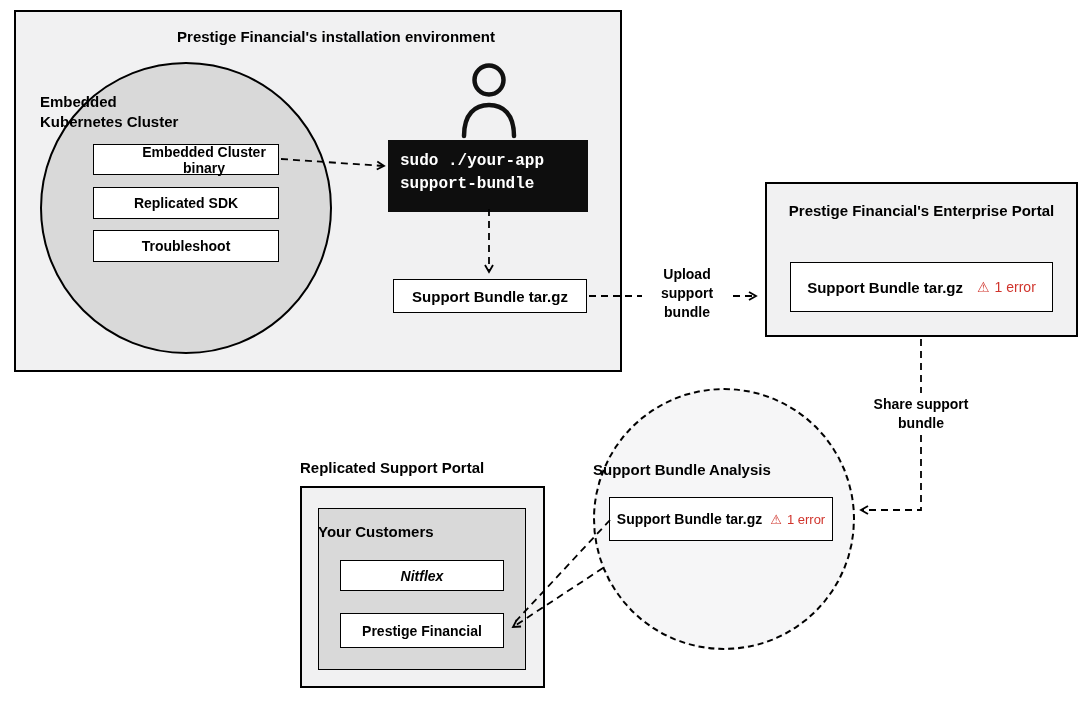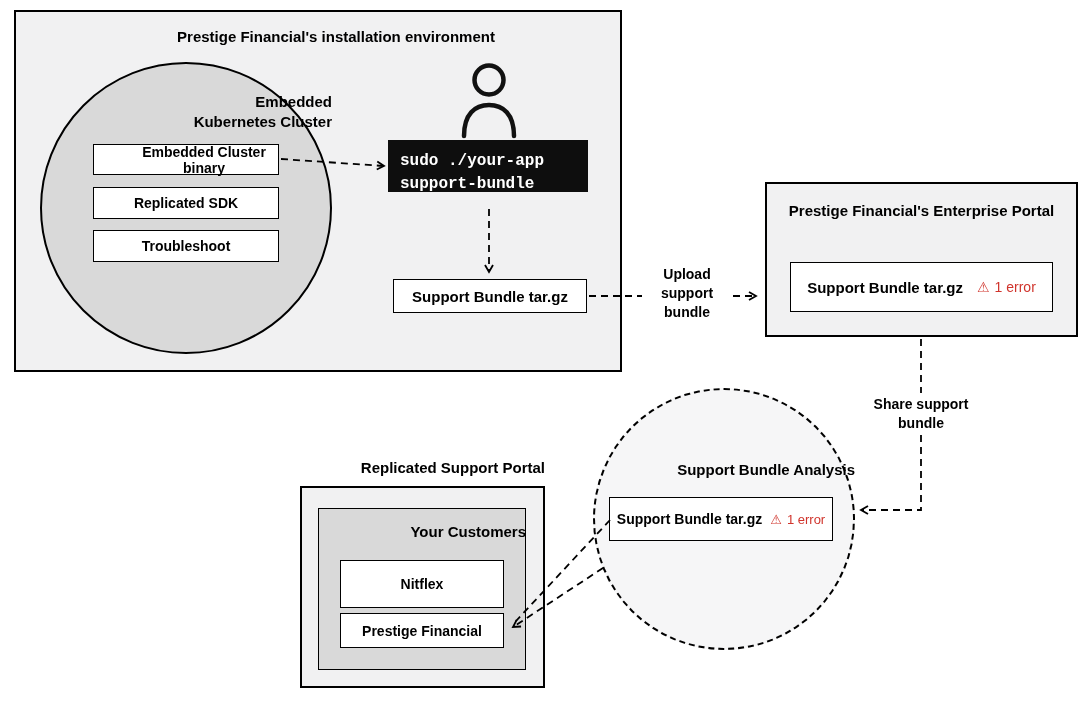--- a/index.html
+++ b/index.html
@@ -4,21 +4,21 @@
 <style>
   * { margin:0; padding:0; box-sizing:border-box; }
   html,body { background:#fff; font-family:"Liberation Sans", sans-serif; color:#000; }
   .canvas { position:relative; width:1092px; height:706px; background:#fff; overflow:hidden; }
   .abs { position:absolute; }
   .box { border:2px solid #000; }
   .panel { background:var(--box-bg,#f1f1f2); }
   .circle { border-radius:50%; }
   .dashed { border:2px dashed #000; background:var(--analysis-bg,#f6f6f7); }
   .box-title { position:absolute; left:0; right:0; text-align:center; font-weight:bold; font-size:15px; }
-  .ttl { text-align:right; font-weight:bold; font-size:15px; line-height:1.3; }
+  .ttl { text-align:left; font-weight:bold; font-size:15px; line-height:1.3; }
   .pre { white-space:pre-line; }
   .wbox { background:#fff; border:1.5px solid #000; display:flex; align-items:center; justify-content:center;
           font-weight:bold; font-size:14px; text-align:center; }
   .appbox { background:var(--app-bg,#a4c2f4); border:1.5px solid var(--app-border,#3d6ec9); color:var(--app-text,#2a56c6); }
   .terminal { background:var(--terminal-bg,#0e0e0e); color:#fff;
               font-family:"Liberation Mono","DejaVu Sans Mono",monospace;
               font-weight:bold; font-size:16px; line-height:1.45; padding:10px 0 0 12px; }
   .row { display:flex; align-items:center; justify-content:center; gap:14px; }
   .row-tight { gap:8px; }
   .err { color:var(--error-red,#d0342c); font-weight:normal; font-size:14px; display:inline-flex; gap:5px; align-items:center; }
@@ -40,21 +40,21 @@
 Kubernetes Cluster</div>
   <div class="abs wbox" style="left:93px;top:144px;width:186px;height:31px;padding-left:36px;">Embedded Cluster binary</div>
   <div class="abs wbox" style="left:93px;top:187px;width:186px;height:32px;">Replicated SDK</div>
   <div class="abs wbox" style="left:93px;top:230px;width:186px;height:32px;">Troubleshoot</div>
 
   <svg class="abs" style="left:456px;top:60px;" width="66" height="80" viewBox="0 0 66 80">
     <circle cx="33" cy="20" r="14.5" fill="none" stroke="#111" stroke-width="4.5"></circle>
     <path d="M8 76 C8 54 19 45 33 45 C47 45 58 54 58 76" fill="none" stroke="#111" stroke-width="4.5" stroke-linecap="round"></path>
   </svg>
 
-  <div class="abs terminal pre" style="left:388px;top:140px;width:200px;height:52px;"><span>sudo ./your-app
+  <div class="abs terminal pre" style="left:388px;top:140px;width:200px;height:72px;"><span>sudo ./your-app
 support-bundle</span></div>
 
   <div class="abs wbox" style="left:393px;top:279px;width:194px;height:34px;font-size:15px;">Support Bundle tar.gz</div>
 
   <div class="abs box panel" style="left:765px;top:182px;width:313px;height:155px;">
     <div class="box-title" style="top:18px;">Prestige Financial's Enterprise Portal</div>
   </div>
   <div class="abs wbox row" style="left:790px;top:262px;width:263px;height:50px;">
     <span style="font-size:15px;">Support Bundle tar.gz</span>
     <span class="err">
@@ -70,21 +70,21 @@
     <span class="err" style="font-size:13px;">
       <span>⚠</span>
       <span>1 error</span>
     </span>
   </div>
 
   <div class="abs ttl" style="left:300px;top:458px;width:245px;">Replicated Support Portal</div>
   <div class="abs box panel" style="left:300px;top:486px;width:245px;height:202px;"></div>
   <div class="abs box" style="left:318px;top:508px;width:208px;height:162px;background:var(--circle-bg,#d9d9d9);border-width:1.5px;"></div>
   <div class="abs ttl" style="left:318px;top:522px;width:208px;">Your Customers</div>
-  <div class="abs wbox" style="left:340px;top:560px;width:164px;height:48px;">Nitflex</div>
+  <div class="abs wbox" style="left:340px;top:560px;width:164px;height:31px;font-style:italic;">Nitflex</div>
   <div class="abs wbox" style="left:340px;top:613px;width:164px;height:35px;">Prestige Financial</div>
 
   <svg class="abs overlay" width="1092" height="706" viewBox="0 0 1092 706">
     <defs>
       <marker id="arrow" markerUnits="userSpaceOnUse" markerWidth="14" markerHeight="14" refX="10" refY="7" orient="auto">
         <path d="M3,3 L10,7 L3,11" fill="none" stroke="#000" stroke-width="1.8"></path>
       </marker>
     </defs>
     <path class="conn" d="M281,159 L384,166" marker-end="url(#arrow)"></path>
     <path class="conn" d="M489,209 L489,272" marker-end="url(#arrow)"></path>

